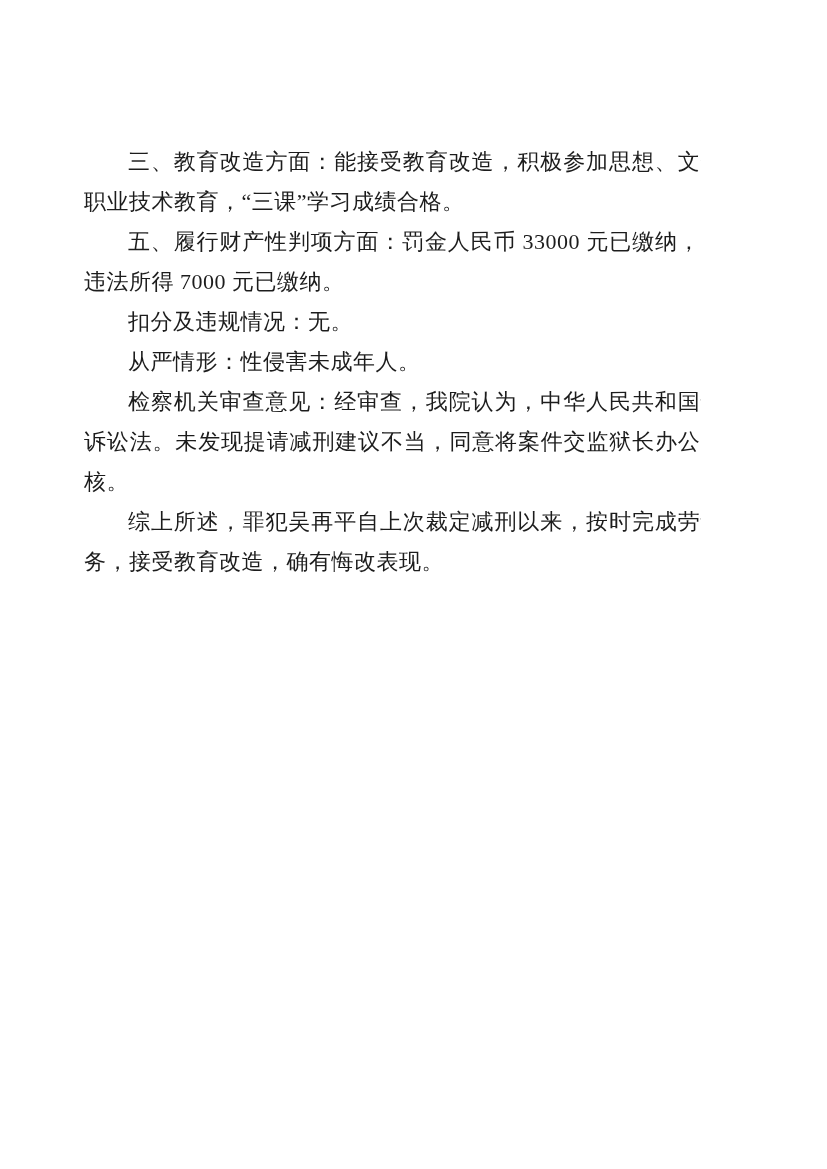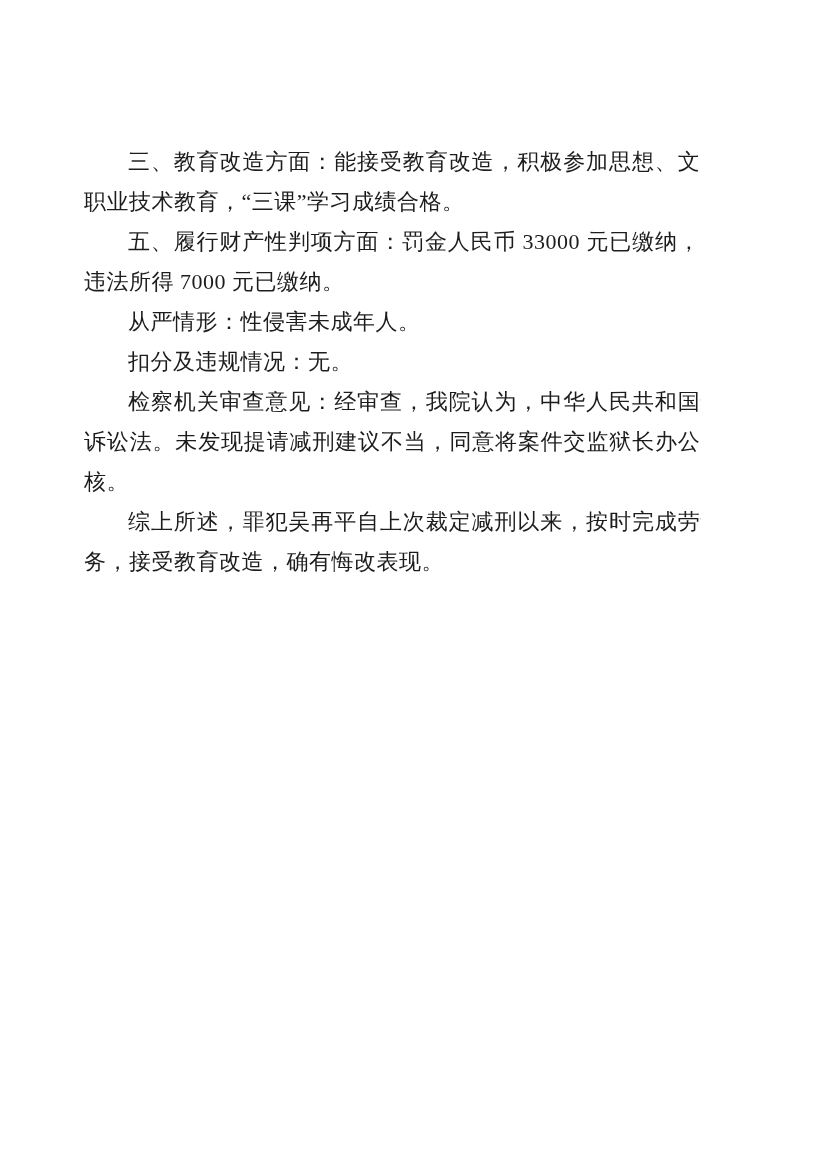--- a/index.html
+++ b/index.html
@@ -34,18 +34,18 @@
     word-break: break-all;
   }
 </style>
 </head>
 <body>
 
 <div class="page">
   <div class="content">
     <p>三、教育改造方面：能接受教育改造，积极参加思想、文化、职业技术教育，“三课”学习成绩合格。</p>
     <p>五、履行财产性判项方面：罚金人民币 33000 元已缴纳，追缴违法所得 7000 元已缴纳。</p>
+    <p>扣分及违规情况：无。</p>
     <p>从严情形：性侵害未成年人。</p>
-    <p>扣分及违规情况：无。</p>
     <p>检察机关审查意见：经审查，我院认为，中华人民共和国刑事诉讼法。未发现提请减刑建议不当，同意将案件交监狱长办公会审核。</p>
     <p>综上所述，罪犯吴再平自上次裁定减刑以来，按时完成劳动任务，接受教育改造，确有悔改表现。</p>
   </div>
 </div>
 
 </body></html>

